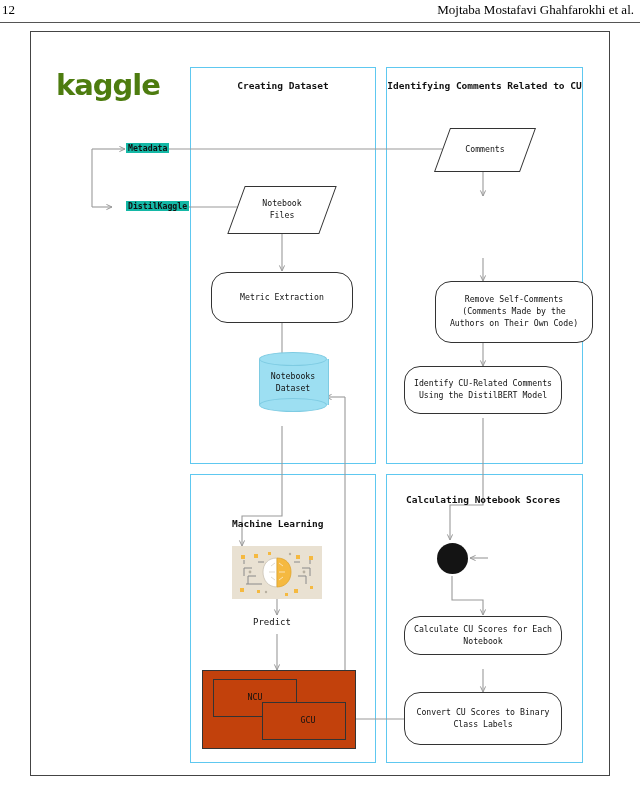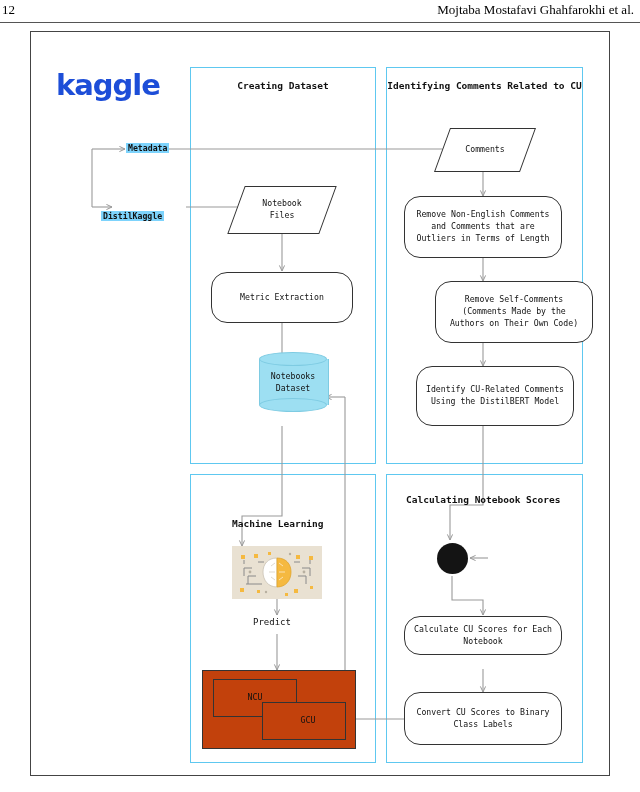--- a/index.html
+++ b/index.html
@@ -12,21 +12,21 @@
   .head .pg{position:absolute;left:2px;top:2px;font-size:13px;font-family:"Liberation Serif",serif;}
   .head .auth{position:absolute;right:6px;top:2px;font-size:13px;font-family:"Liberation Serif",serif;}
   .head .rule{position:absolute;left:0;top:22px;width:640px;height:1px;background:#555;}
 
   
   .frame{position:absolute;left:30px;top:31px;width:580px;height:745px;
          border:1.4px solid #444;background:#fff;box-sizing:border-box;}
 
   
   .kaggle{position:absolute;left:56px;top:68px;font-family:"DejaVu Sans",sans-serif;
-          font-size:29px;font-weight:700;letter-spacing:-1px;color:#1d4ed8;}
+          font-size:29px;font-weight:700;letter-spacing:-1px;color:#4d7c0f;}
 
   
   .panel{position:absolute;border:1.2px solid #5ec8f0;box-sizing:border-box;background:transparent;}
   .panel .ptitle{position:absolute;left:0;top:12px;width:100%;text-align:center;
        font-family:"DejaVu Sans Mono",monospace;font-size:9.5px;font-weight:700;color:#111;}
   #panel-creating{left:190px;top:67px;width:186px;height:397px;}
   #panel-identify{left:386px;top:67px;width:197px;height:397px;}
   #panel-ml{left:190px;top:474px;width:186px;height:289px;}
   #panel-scores{left:386px;top:474px;width:197px;height:289px;}
 
@@ -58,21 +58,21 @@
             background:#9ddff2;border:1px solid #7ecbe2;box-sizing:border-box;}
   .cyl .ctxt{position:absolute;inset:0;display:flex;flex-direction:column;align-items:center;
              justify-content:center;font-family:"DejaVu Sans Mono",monospace;font-size:8.2px;
              color:#111;line-height:1.5;}
 
   
   .dot{position:absolute;border-radius:50%;background:#141414;}
 
   
   .edgelabel{position:absolute;font-family:"DejaVu Sans Mono",monospace;font-size:8.2px;
-             font-weight:700;color:#111;background:#7dd3fc;padding:0 2px;white-space:nowrap;}
+             font-weight:700;color:#111;background:#14b8a6;padding:0 2px;white-space:nowrap;}
   .plainlabel{position:absolute;font-family:"DejaVu Sans Mono",monospace;font-size:9px;
              color:#111;white-space:nowrap;}
 
   
   .mlimg{position:absolute;background:#e9e1d2;overflow:hidden;}
 </style>
 </head>
 <body>
 
 <div id="page">
@@ -136,21 +136,21 @@
 
       <path d="M452,576 L452,600 L483,600 L483,615" marker-end="url(#ah)"></path>
 
       <path d="M483,669 L483,692" marker-end="url(#ah)"></path>
 
       <path d="M410,719 L345,719 L345,397"></path>
     </g>
   </svg>
 
   <div class="edgelabel" style="left:126px;top:143px;">Metadata</div>
-  <div class="edgelabel" style="left:101px;top:201px;margin-top:10px;">DistilKaggle</div>
+  <div class="edgelabel" style="left:126px;top:201px;">DistilKaggle</div>
   <div class="plainlabel" style="left:253px;top:617px;">Predict</div>
 
   <div class="plainlabel" style="left:232px;top:494px;font-weight:700;font-size:9.5px;margin-top:24px;">Machine Learning</div>
   <div class="plainlabel" style="left:406px;top:494px;font-weight:700;font-size:9.5px;">Calculating Notebook Scores</div>
 
   <div class="para" style="left:236px;top:186px;width:92px;height:48px;">
     <div class="skew"></div>
     <div class="ptxt">
       <span>
         <span>Notebook</span><br>
@@ -169,25 +169,24 @@
       <span>Notebooks</span>
       <span>Dataset</span>
     </div>
   </div>
 
   <div class="para" style="left:442px;top:128px;width:86px;height:44px;">
     <div class="skew"></div>
     <div class="ptxt">Comments</div>
   </div>
 
-  <div class="node rounded" style="left:404px;top:196px;width:158px;height:62px;padding:0 8px;">Remove Non-English Comments and Comments that are Outliers in Terms of Length</div>
 
   <div class="node rounded" style="left:404px;top:281px;width:158px;height:62px;padding:0 8px;margin-left:31px;">Remove Self-Comments (Comments Made by the Authors on Their Own Code)</div>
 
-  <div class="node rounded" style="left:416px;top:366px;width:158px;height:60px;padding:16px 8px;">Identify CU-Related Comments Using the DistilBERT Model</div>
+  <div class="node rounded" style="left:404px;top:366px;width:158px;height:48px;padding:16px 8px;">Identify CU-Related Comments Using the DistilBERT Model</div>
 
   <div class="mlimg" style="left:232px;top:546px;width:90px;height:53px;">
     <svg viewBox="0 0 90 53" width="90" height="53">
       <rect x="0" y="0" width="90" height="53" fill="#e9e1d2"></rect>
       <g stroke="#8a8a8a" stroke-width="1" fill="none">
         <path d="M20,22 L12,22 L12,30"></path>
         <path d="M24,30 L16,30 L16,38"></path>
         <path d="M14,38 L30,38"></path>
         <path d="M70,22 L78,22 L78,30"></path>
         <path d="M66,30 L74,30 L74,38"></path>

